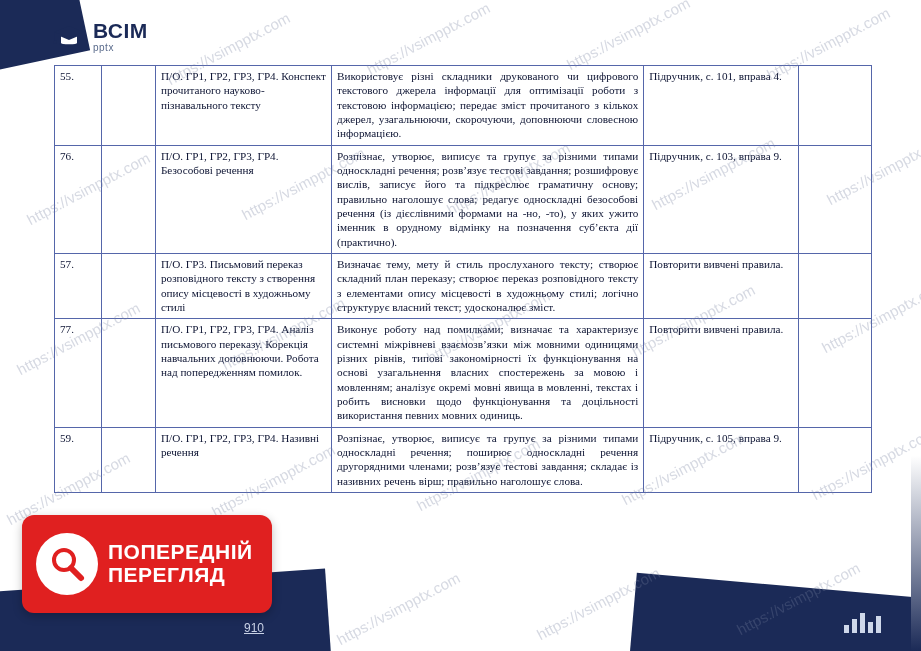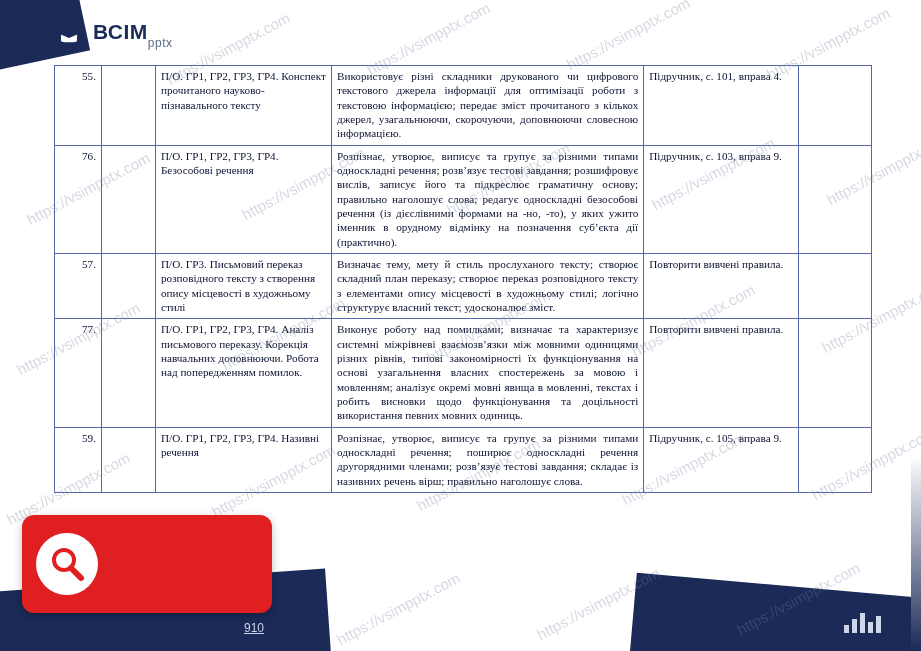--- a/index.html
+++ b/index.html
@@ -58,35 +58,35 @@
     display: flex;
     align-items: center;
     gap: 7px;
   }
   .logo-mark {
     width: 34px; height: 30px;
     position: relative;
   }
   .logo-text {
     display: flex;
-    flex-direction: row;
+    flex-direction: column;
     line-height: 1;
   }
   .logo-title {
     font-family: "Liberation Sans", sans-serif;
     font-weight: bold;
     font-size: 21px;
     color: #1b2a57;
     letter-spacing: 0.5px;
   }
   .logo-sub {
     font-family: "Liberation Sans", sans-serif;
-    font-size: 12px;
+    font-size: 10px;
     color: #5a6b8c;
-    margin-top: 16px;
+    margin-top: 2px;
     letter-spacing: 0.5px;
   }
 
   
   .doc-table {
     position: absolute;
     left: 54px;
     top: 65px;
     width: 818px;
     border-collapse: collapse;
@@ -95,21 +95,21 @@
   }
   .doc-table td {
     border: 1px solid #5566aa;
     vertical-align: top;
     padding: 3px 5px 4px 5px;
     font-size: 11.2px;
     line-height: 1.28;
     color: #0d1433;
     font-family: "Liberation Serif", serif;
   }
-  .col-num   { width: 40px; text-align: right; }
+  .col-num   { width: 40px; text-align: left; }
   .col-date  { width: 46px; }
   .col-topic { width: 150px; }
   .col-desc  { width: 266px; text-align: justify; }
   .col-hw    { width: 132px; margin-top: 20px; }
   .col-note  { width: 62px; }
 
   .desc-cell { text-align: justify; text-justify: inter-word; }
 
   
   .watermarks {
@@ -285,20 +285,24 @@
   <div class="wm" style="left:730px; top:590px;">https://vsimpptx.com</div>
 </div>
 
 <div class="preview-badge">
   <div class="badge-circle">
     <svg width="40" height="40" viewBox="0 0 40 40">
       <circle cx="17" cy="16" r="10" fill="none" stroke="#e02020" stroke-width="4"></circle>
       <line x1="24" y1="24" x2="34" y2="34" stroke="#e02020" stroke-width="6" stroke-linecap="round"></line>
     </svg>
   </div>
+  <div class="badge-text">
+    <span>ПОПЕРЕДНІЙ</span>
+    <span>ПЕРЕГЛЯД</span>
+  </div>
 </div>
 
 <div class="slide-number">910</div>
 
 <div class="bars">
   <i style="height:8px"></i>
   <i style="height:14px"></i>
   <i style="height:20px"></i>
   <i style="height:11px"></i>
   <i style="height:17px"></i>

